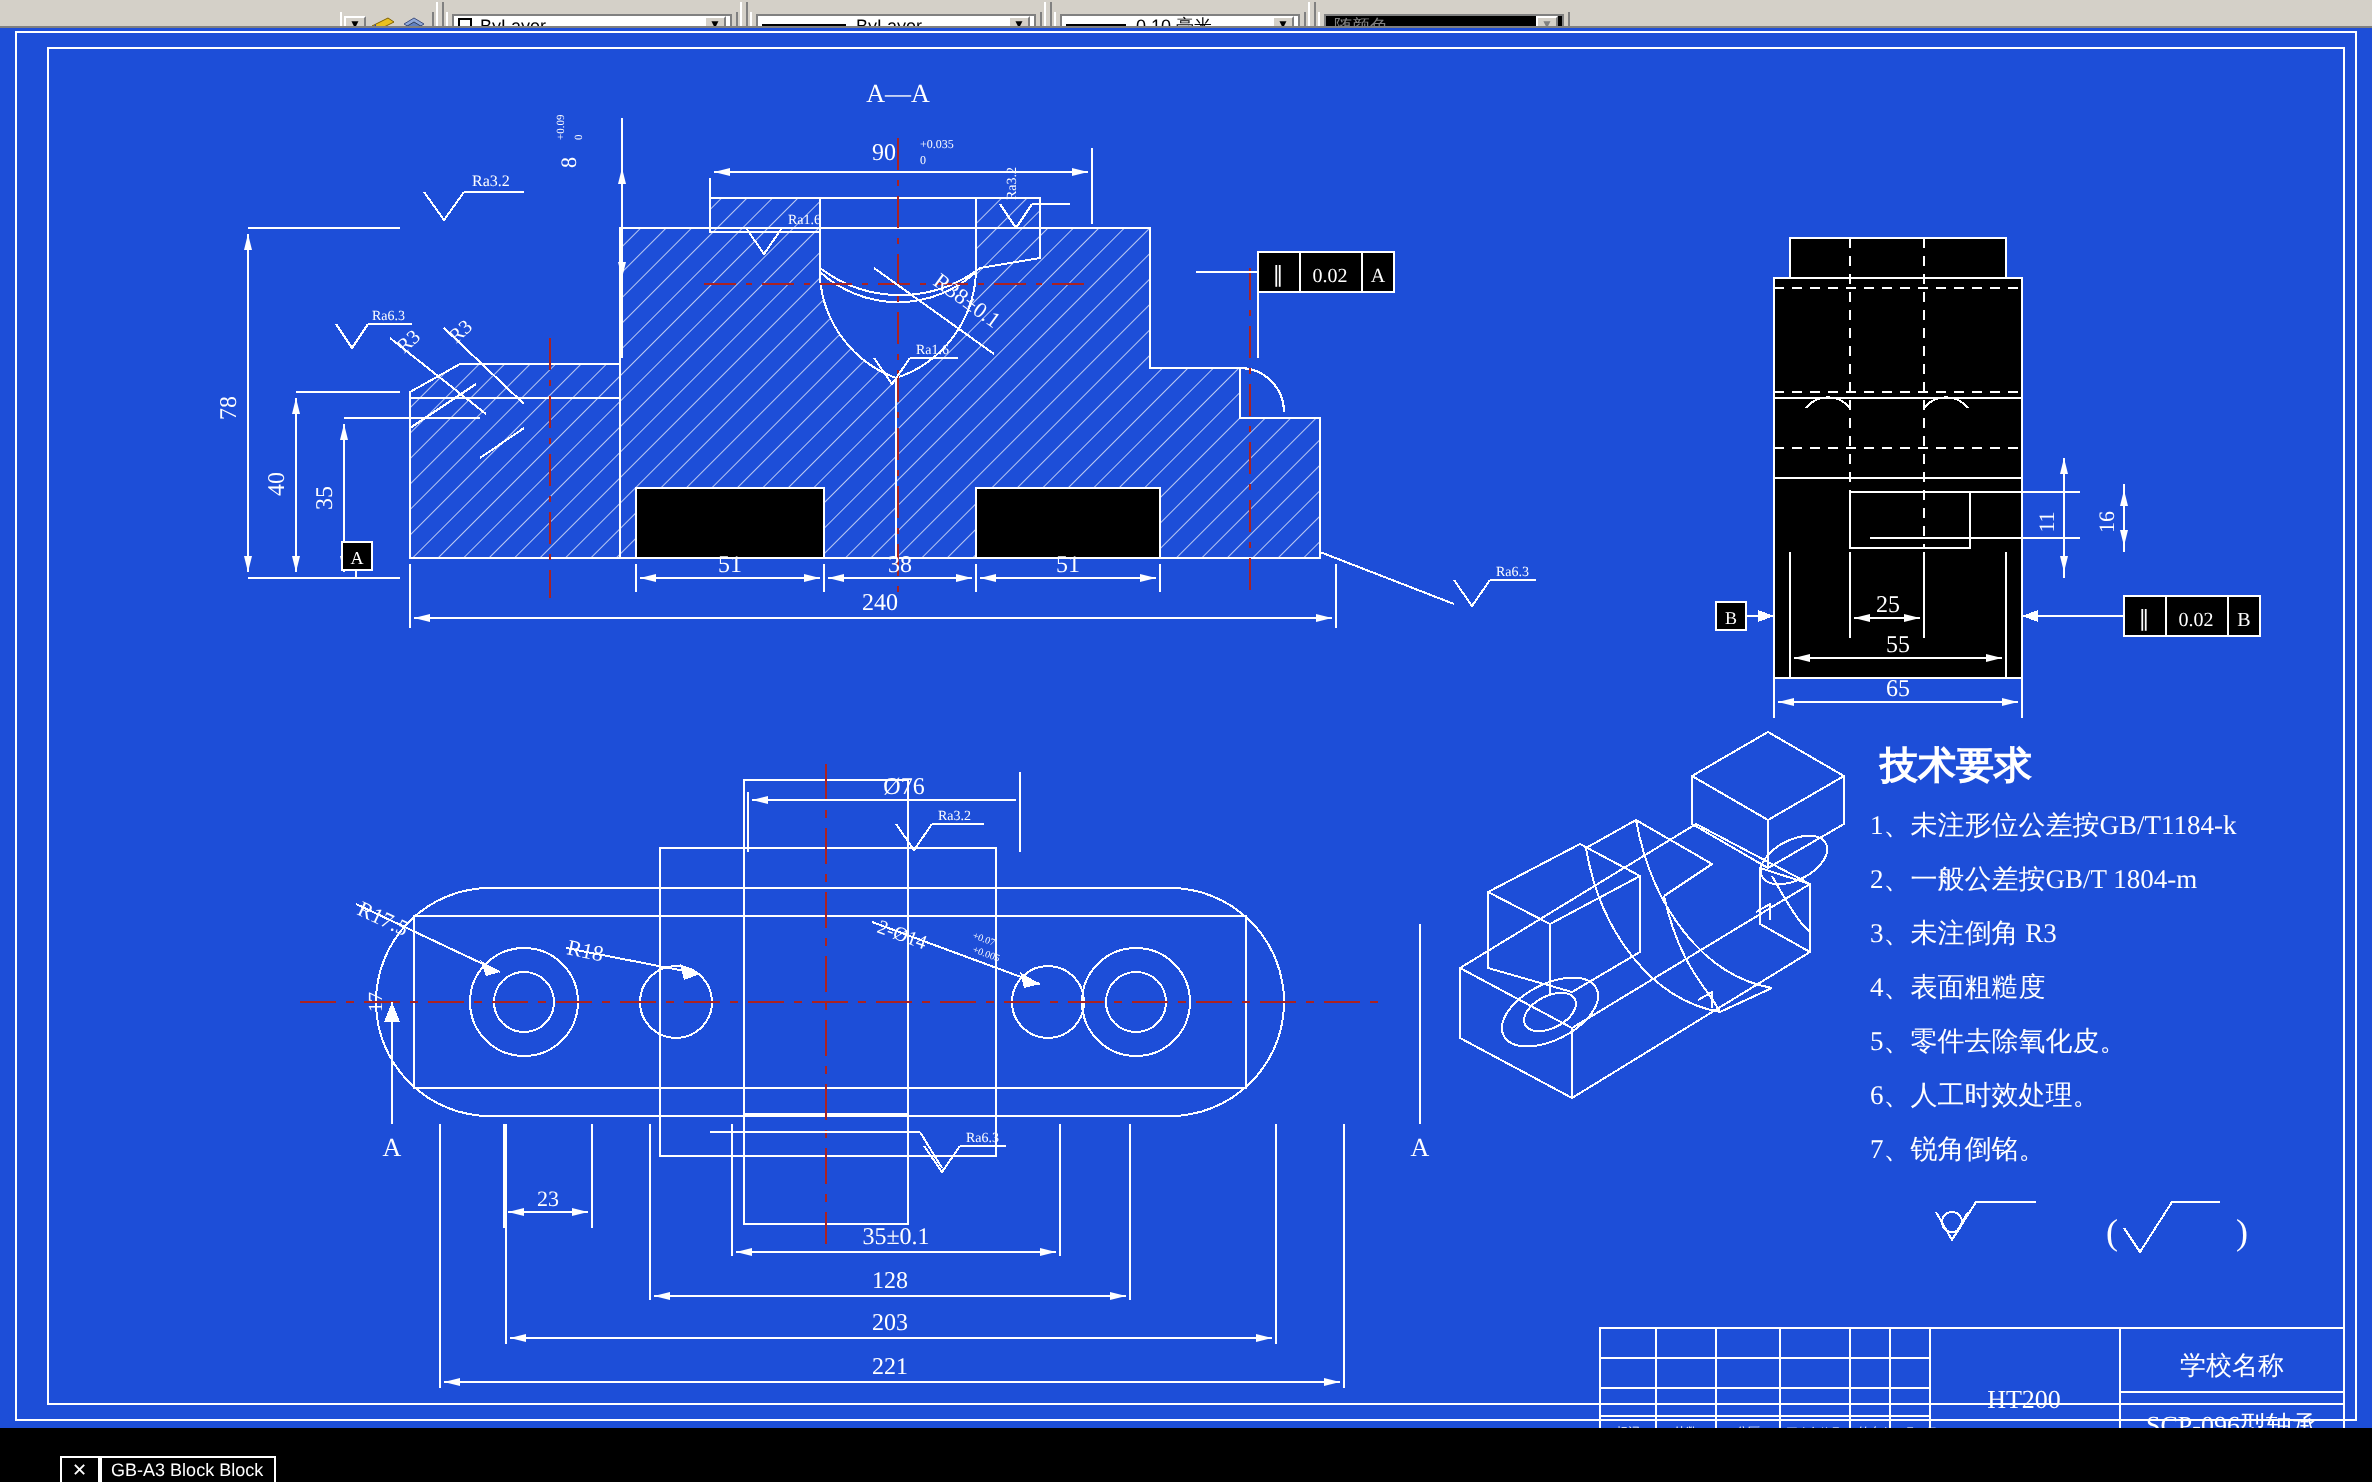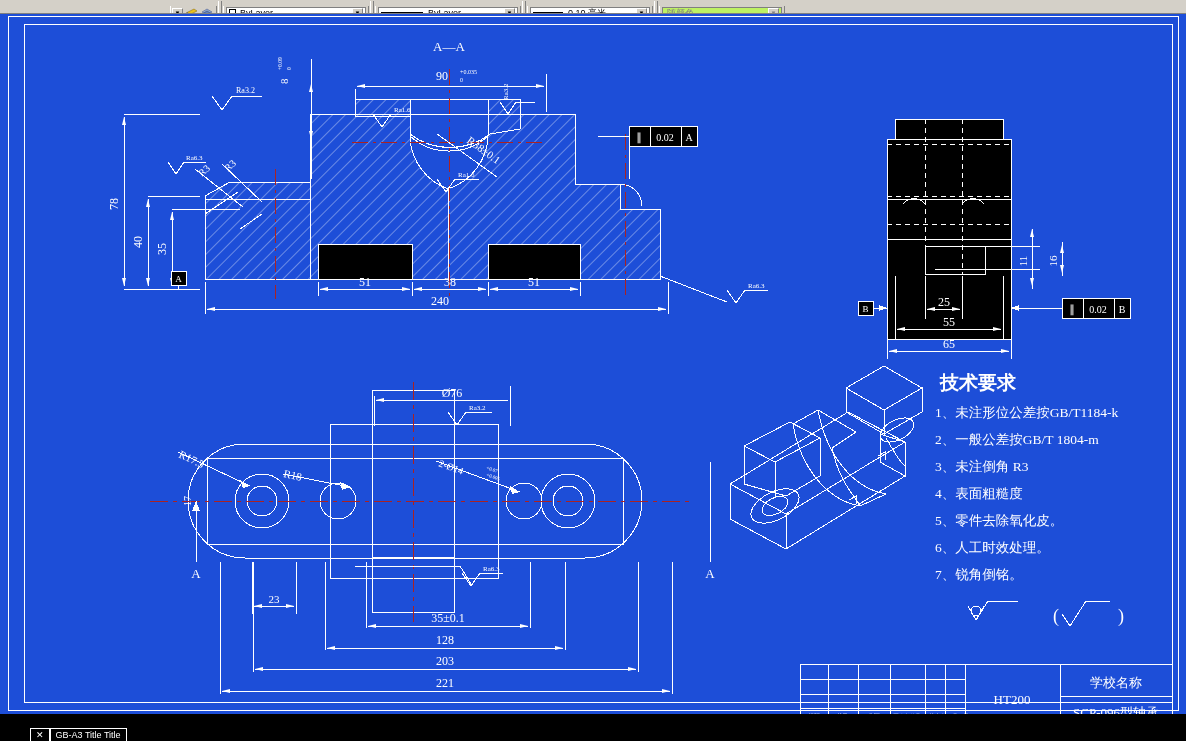--- a/index.html
+++ b/index.html
@@ -39,21 +39,21 @@
     margin: 0 1px;
   }
   .tb-combo {
     height: 12px; background: #fff;
     border: 1px solid #808080;
     display: flex; align-items: center;
     padding: 0 2px; margin: 0 1px;
     font-size: 9px; line-height: 12px;
     white-space: nowrap; overflow: hidden;
   }
-  .tb-combo.disabled { background: #bef264; color: #808080; }
+  .tb-combo.disabled { background: #000000; color: #808080; }
   .tb-combo .cval { flex: 1; padding-left: 2px; }
   .tb-arrow {
     width: 11px; height: 10px;
     background: #d4d0c8;
     border: 1px solid #fff;
     border-right-color: #808080; border-bottom-color: #808080;
     display: flex; align-items: center; justify-content: center;
     font-size: 6px; line-height: 1;
   }
   .tb-swatch { width: 7px; height: 7px; border: 1px solid #000; margin-right: 2px; }
@@ -616,18 +616,18 @@
     </svg>
   </div>
 
   <div class="statusbar">
     <div class="tabstrip">
       <div style="width:30px;"></div>
       <div class="tab">
         <span>✕</span>
       </div>
       <div class="tab">
-        <span>GB-A3 Title Title</span>
+        <span>GB-A3 Block Block</span>
       </div>
     </div>
   </div>
 
 </div>
 
 </body></html>

